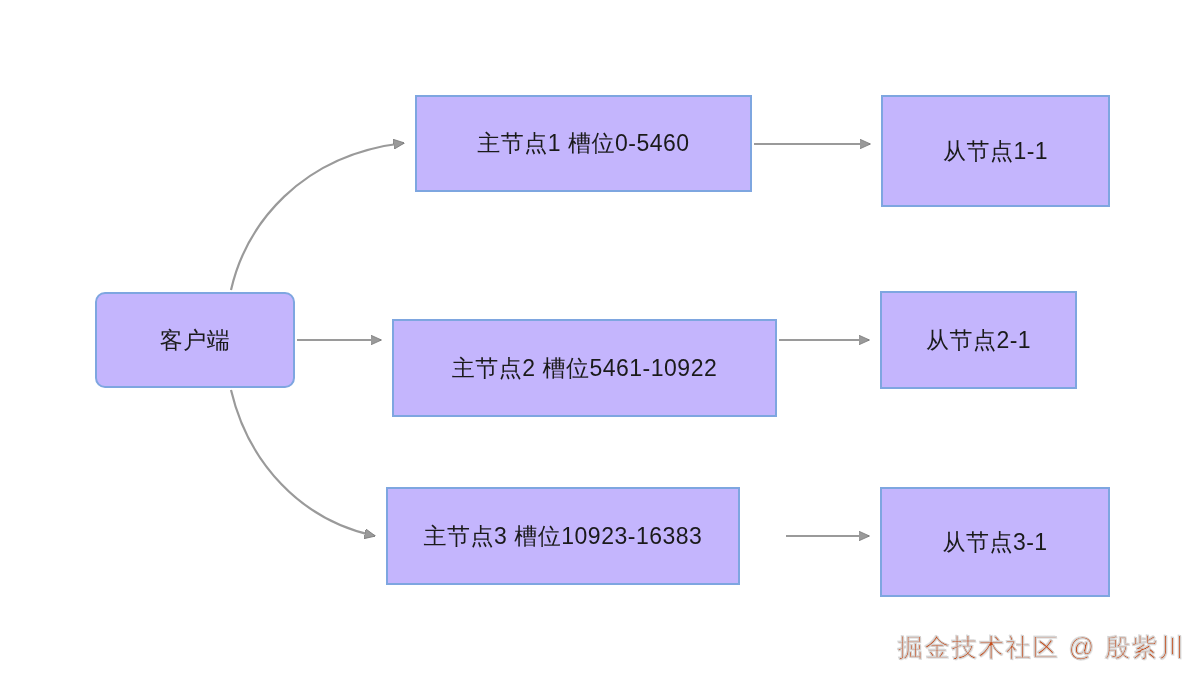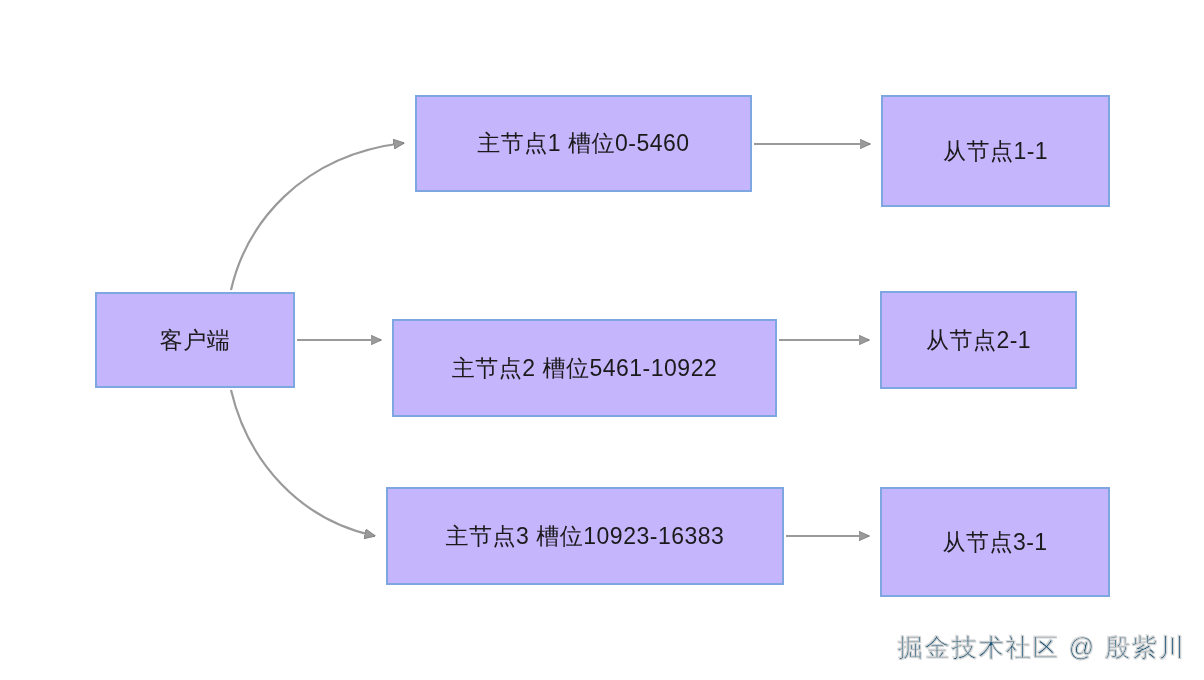--- a/index.html
+++ b/index.html
@@ -42,21 +42,21 @@
   .node-label {
     display: block;
     line-height: 1;
   }
   #watermark {
     position: absolute;
     right: 18px;
     bottom: 16px;
     font-size: 25px;
     letter-spacing: 2px;
-    color: #0c4a6e;
+    color: #c2410c;
     -webkit-text-stroke: 1px #d2d2d2;
     text-shadow:
       1px 1px 0 #e8e8e8,
       -1px -1px 0 #e0e0e0;
     white-space: nowrap;
     z-index: 3;
     opacity: 0.95;
   }
 </style>
 </head>
@@ -77,33 +77,33 @@
 
     <path d="M 231,390 C 248,462 300,520 375,536" fill="none" stroke="#9a9a9a" stroke-width="2.2" marker-end="url(#arrowhead)"></path>
 
     <path d="M 754,144 L 870,144" fill="none" stroke="#9a9a9a" stroke-width="2.2" marker-end="url(#arrowhead)"></path>
 
     <path d="M 779,340 L 869,340" fill="none" stroke="#9a9a9a" stroke-width="2.2" marker-end="url(#arrowhead)"></path>
 
     <path d="M 786,536 L 869,536" fill="none" stroke="#9a9a9a" stroke-width="2.2" marker-end="url(#arrowhead)"></path>
   </svg>
 
-  <div class="node" style="left:95px; top:292px; width:200px; height:96px;">
+  <div class="node" style="left:95px; top:292px; width:200px; height:96px;border-radius:10px;">
     <span class="node-label">客户端</span>
   </div>
 
   <div class="node" style="left:415px; top:95px; width:337px; height:97px;">
     <span class="node-label">主节点1 槽位0-5460</span>
   </div>
 
   <div class="node" style="left:392px; top:291px; width:385px; height:98px;margin-top:28px;">
     <span class="node-label">主节点2 槽位5461-10922</span>
   </div>
 
-  <div class="node" style="left:386px; top:487px; width:398px; height:98px;">
+  <div class="node" style="left:386px; top:487px; width:354px; height:98px;">
     <span class="node-label">主节点3 槽位10923-16383</span>
   </div>
 
   <div class="node" style="left:881px; top:95px; width:229px; height:112px;">
     <span class="node-label">从节点1-1</span>
   </div>
 
   <div class="node" style="left:880px; top:291px; width:197px; height:98px;">
     <span class="node-label">从节点2-1</span>
   </div>

